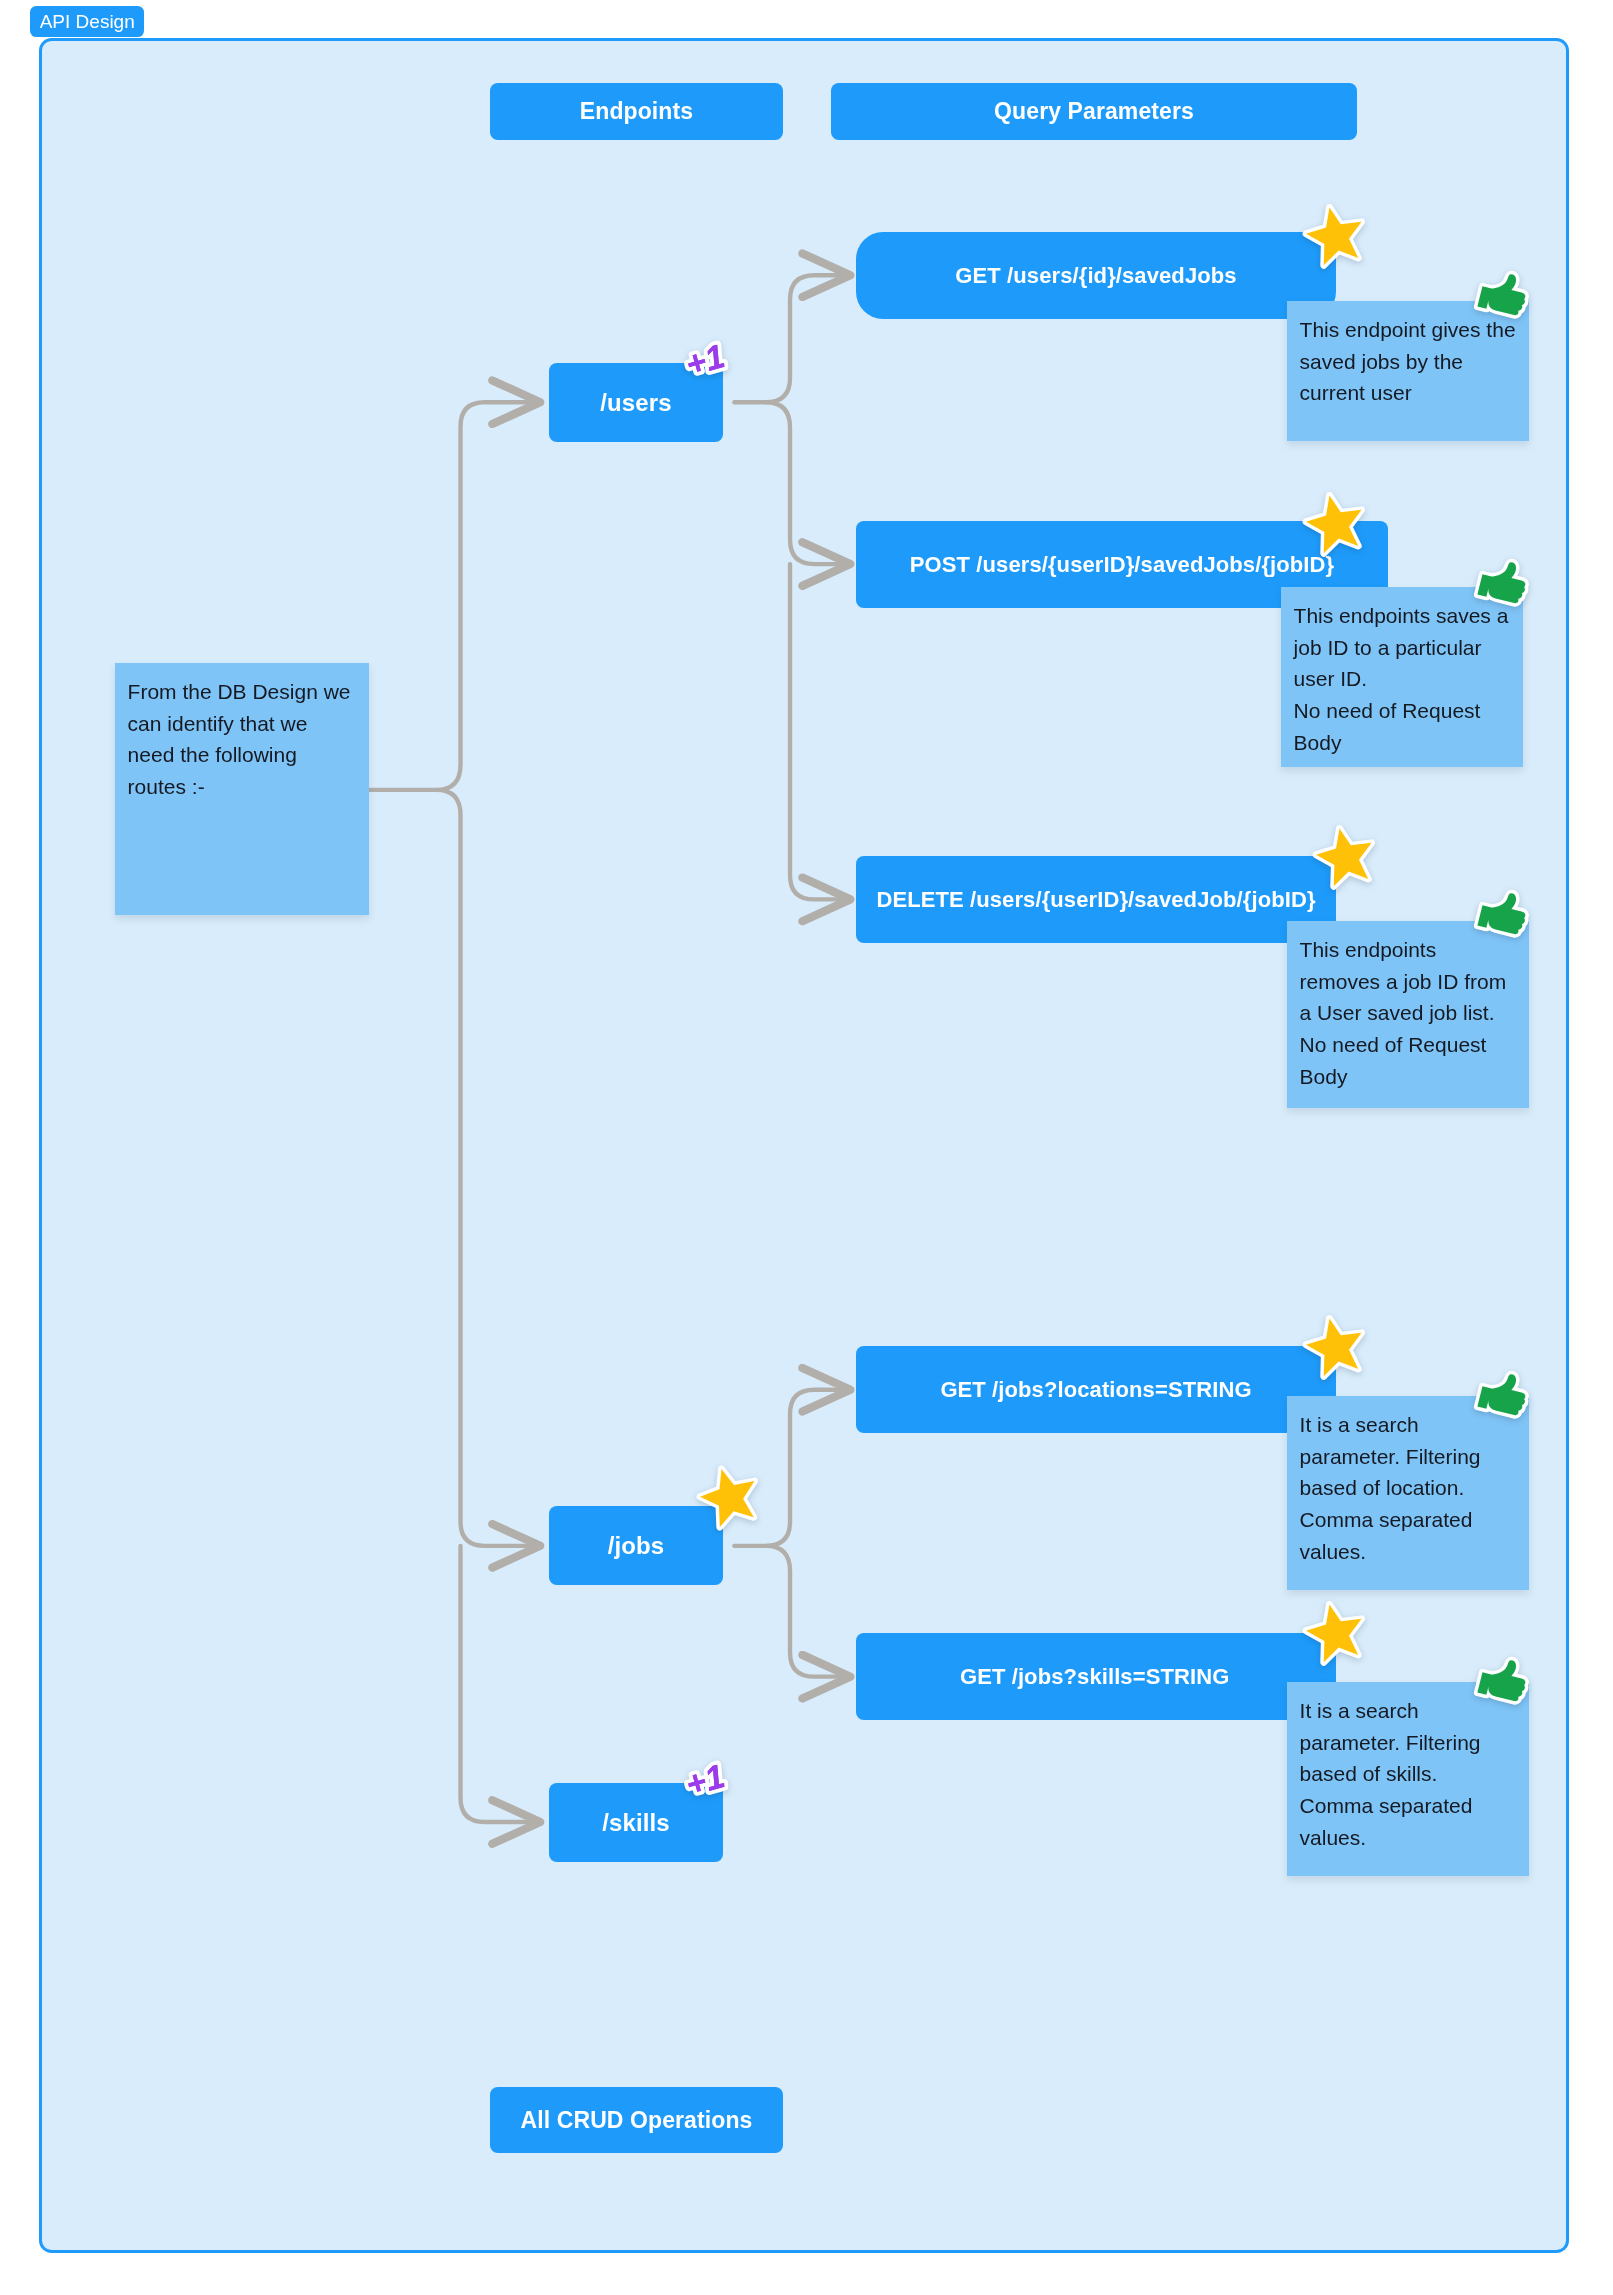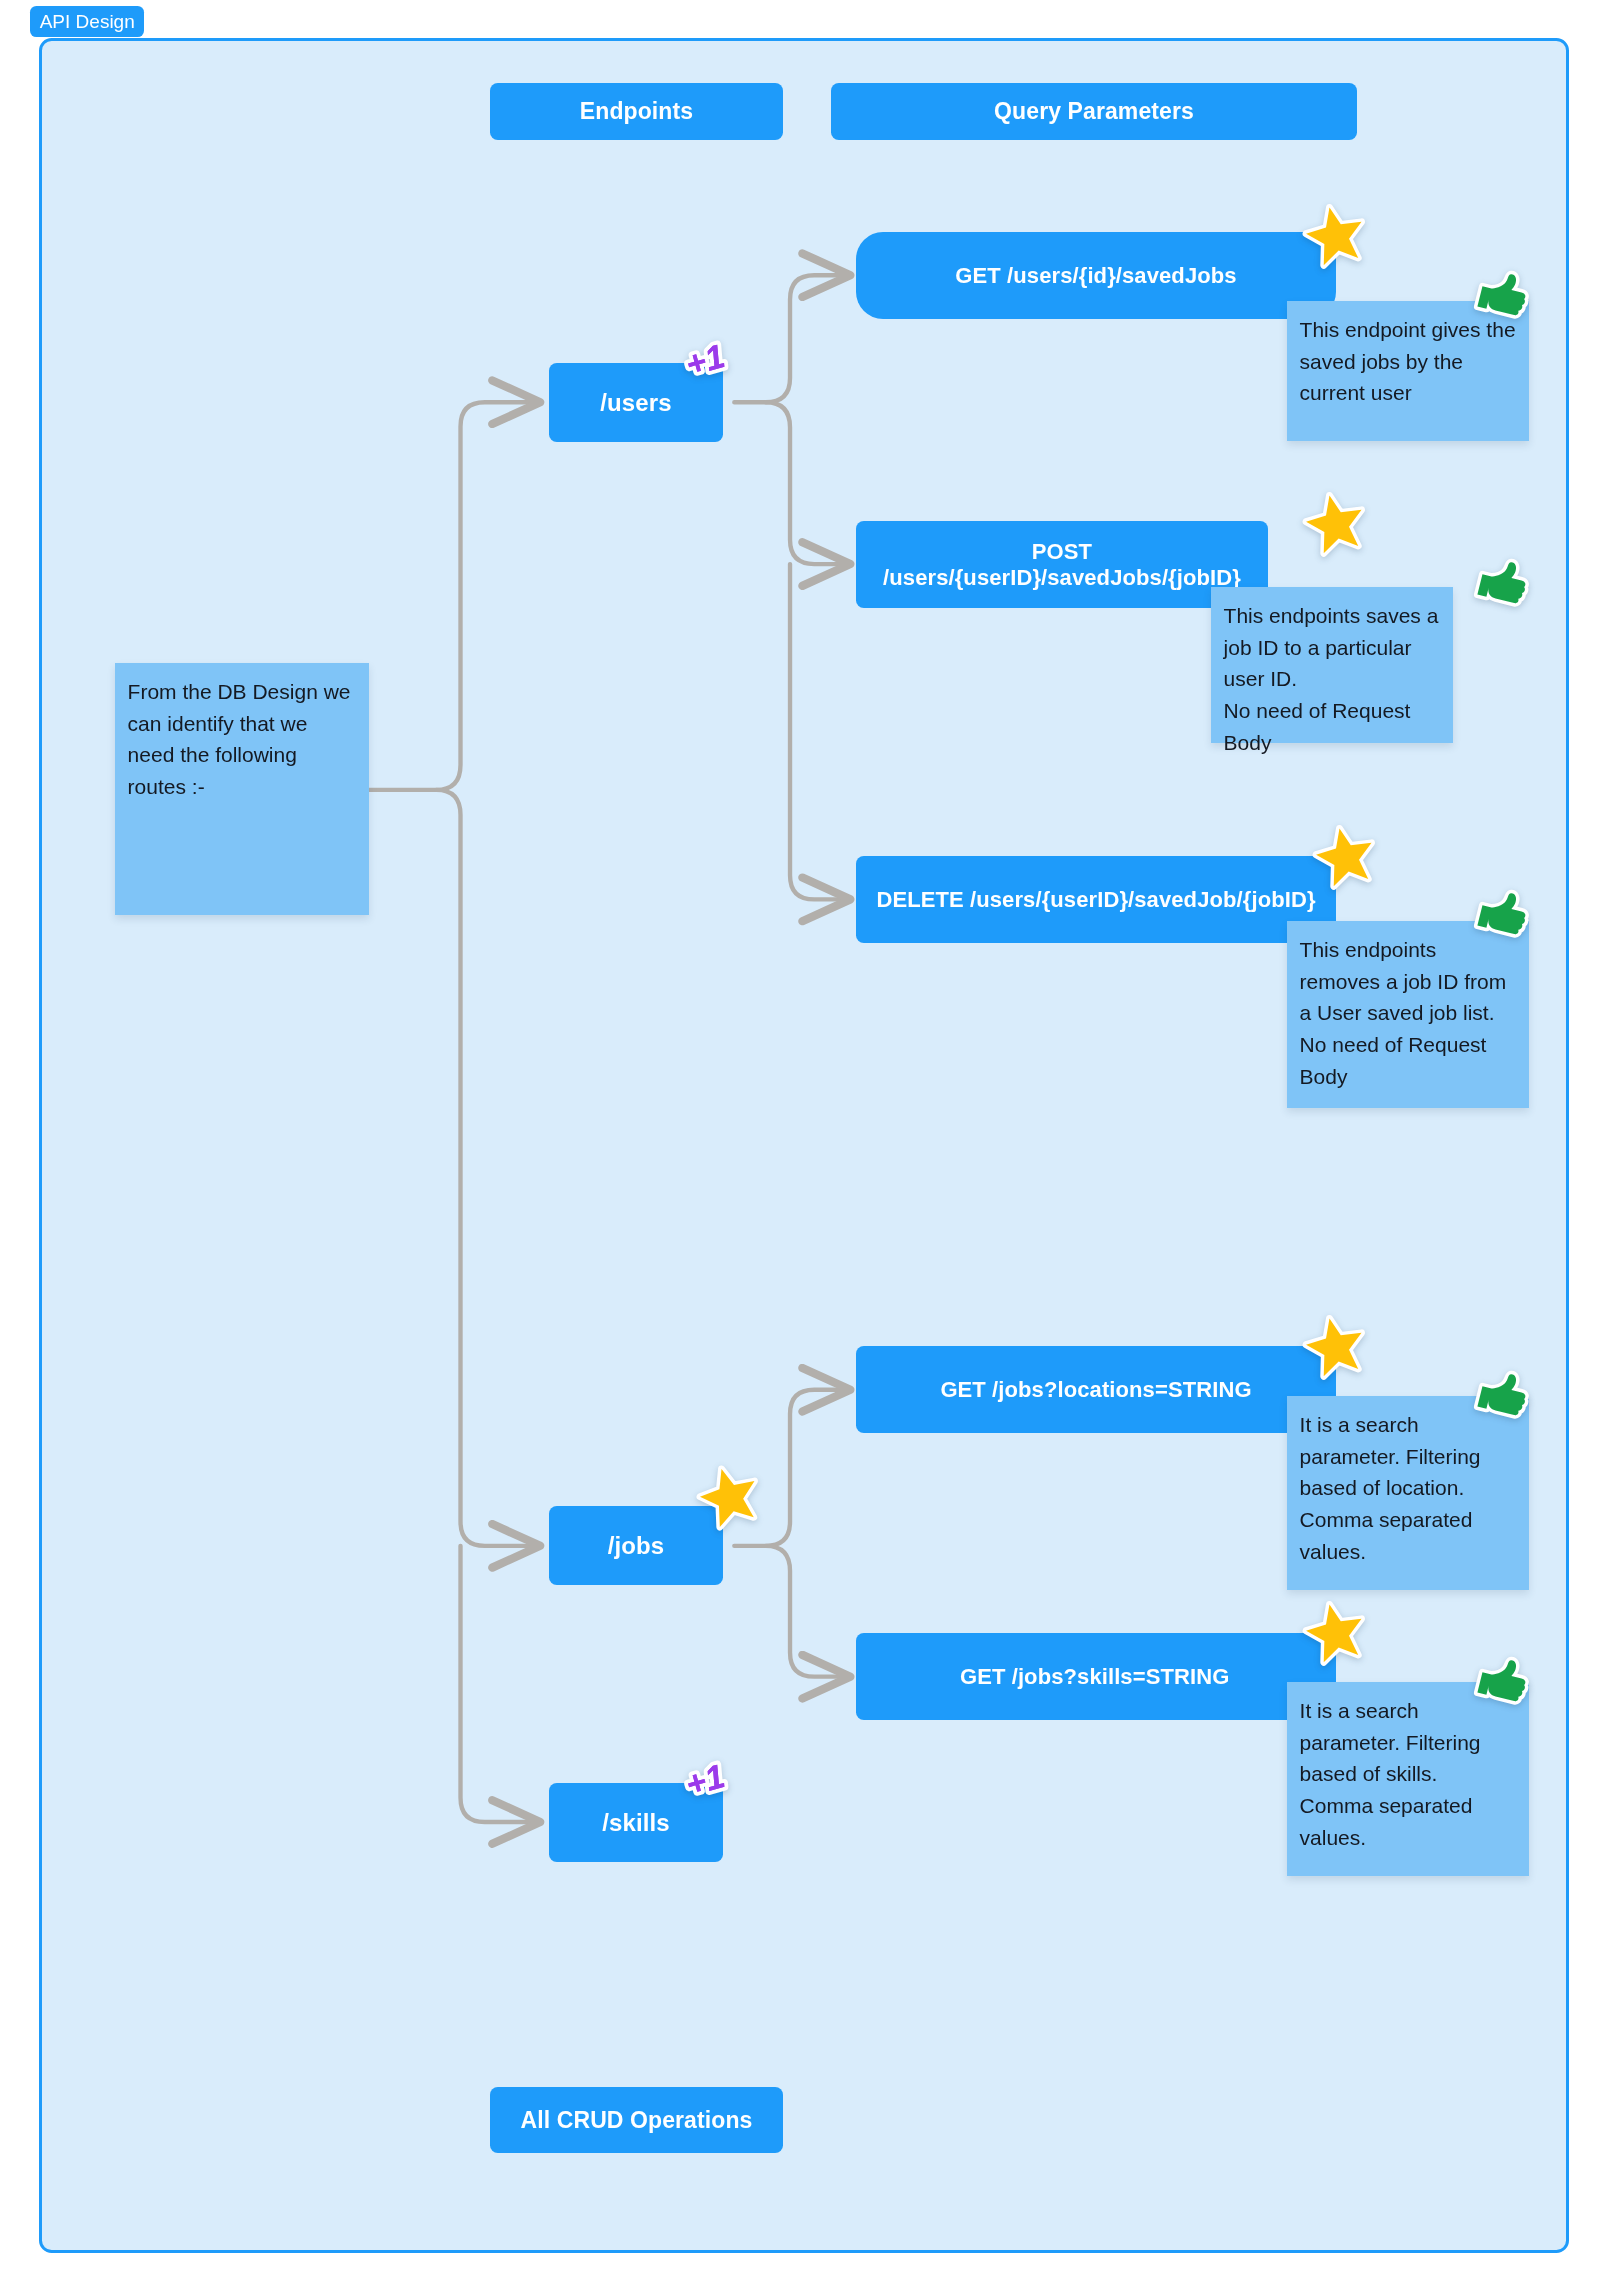--- a/index.html
+++ b/index.html
@@ -88,27 +88,27 @@
 <div class="node hdr" style="left:490px;top:83px;width:293px;height:57px;">Endpoints</div>
 <div class="node hdr" style="left:831px;top:83px;width:526px;height:57px;">Query Parameters</div>
 
 <div class="note big" style="left:115px;top:663px;width:254px;height:252px;">From the DB Design we can identify that we need the following routes :-</div>
 
 <div class="node route" style="left:549px;top:363px;width:174px;height:79px;">/users</div>
 <div class="node route" style="left:549px;top:1506px;width:174px;height:79px;text-align:right;">/jobs</div>
 <div class="node route" style="left:549px;top:1783px;width:174px;height:79px;">/skills</div>
 
 <div class="node ep" style="left:856px;top:232px;width:480px;height:87px;border-radius:27px;">GET /users/{id}/savedJobs</div>
-<div class="node ep" style="left:856px;top:521px;width:412px;height:87px;">POST /users/{userID}/savedJobs/{jobID}</div>
+<div class="node ep" style="left:856px;top:521px;width:532px;height:87px;">POST /users/{userID}/savedJobs/{jobID}</div>
 <div class="node ep" style="left:856px;top:856px;width:480px;height:87px;text-align:center;">DELETE /users/{userID}/savedJob/{jobID}</div>
 <div class="node ep" style="left:856px;top:1346px;width:480px;height:87px;">GET /jobs?locations=STRING</div>
 <div class="node ep" style="left:856px;top:1633px;width:480px;height:87px;padding-left:8px;">GET /jobs?skills=STRING</div>
 
 <div class="note" style="left:1287px;top:301px;width:242px;height:140px;">This endpoint gives the saved jobs by the current user</div>
-<div class="note" style="left:1211px;top:587px;width:242px;height:156px;">This endpoints saves a job ID to a particular user ID.
+<div class="note" style="left:1281px;top:587px;width:242px;height:180px;">This endpoints saves a job ID to a particular user ID.
 No need of Request Body</div>
 <div class="note" style="left:1287px;top:921px;width:242px;height:187px;">This endpoints removes a job ID from a User saved job list.
 No need of Request Body</div>
 <div class="note" style="left:1287px;top:1396px;width:242px;height:194px;">It is a search parameter. Filtering based of location. Comma separated values.</div>
 <div class="note" style="left:1287px;top:1682px;width:242px;height:194px;">It is a search parameter. Filtering based of skills. Comma separated values.</div>
 
 <div class="sticker" style="left:1304px;top:203px;">
   <svg width="63" height="63" viewBox="0 0 100 100">
     <g transform="rotate(-12 50 52)">
       <path d="M50 6 L62 36 L95 39 L70 61 L78 94 L50 76 L22 94 L30 61 L5 39 L38 36 Z" fill="#FFC107" stroke="#FFFFFF" stroke-width="11" stroke-linejoin="round"></path>

